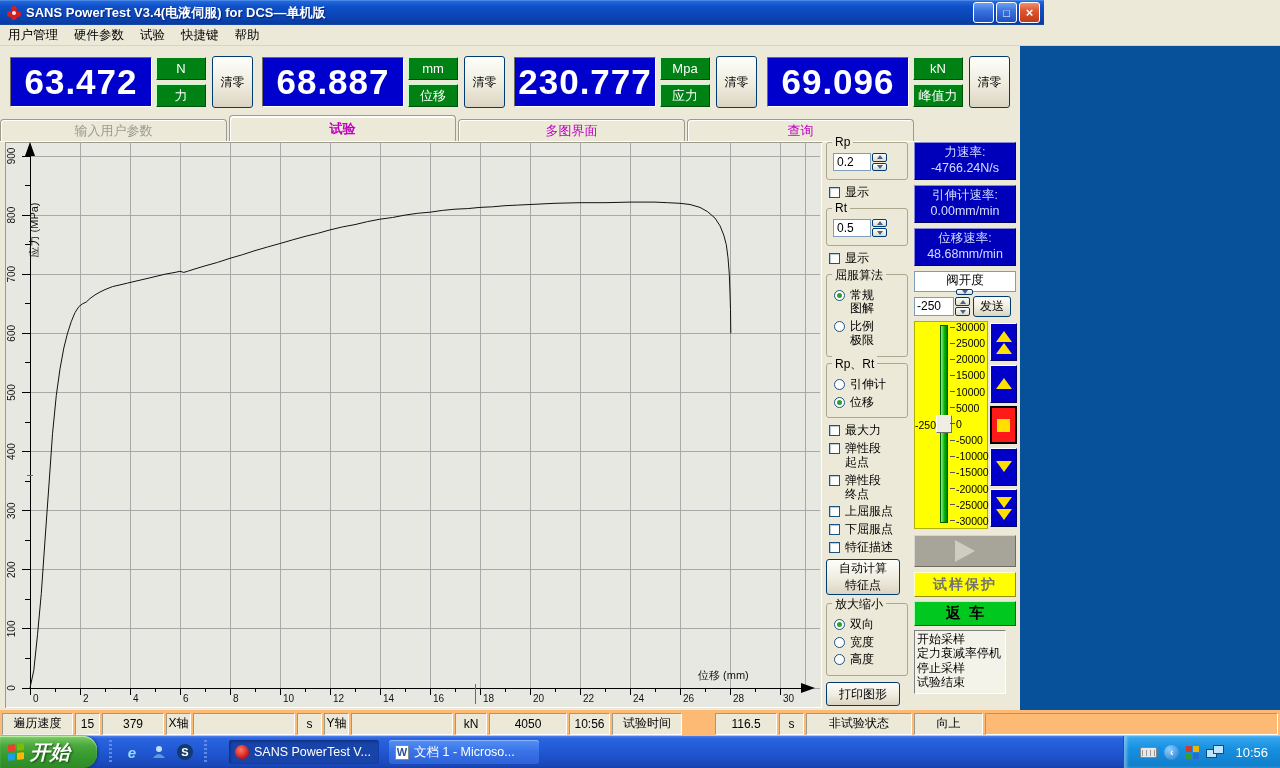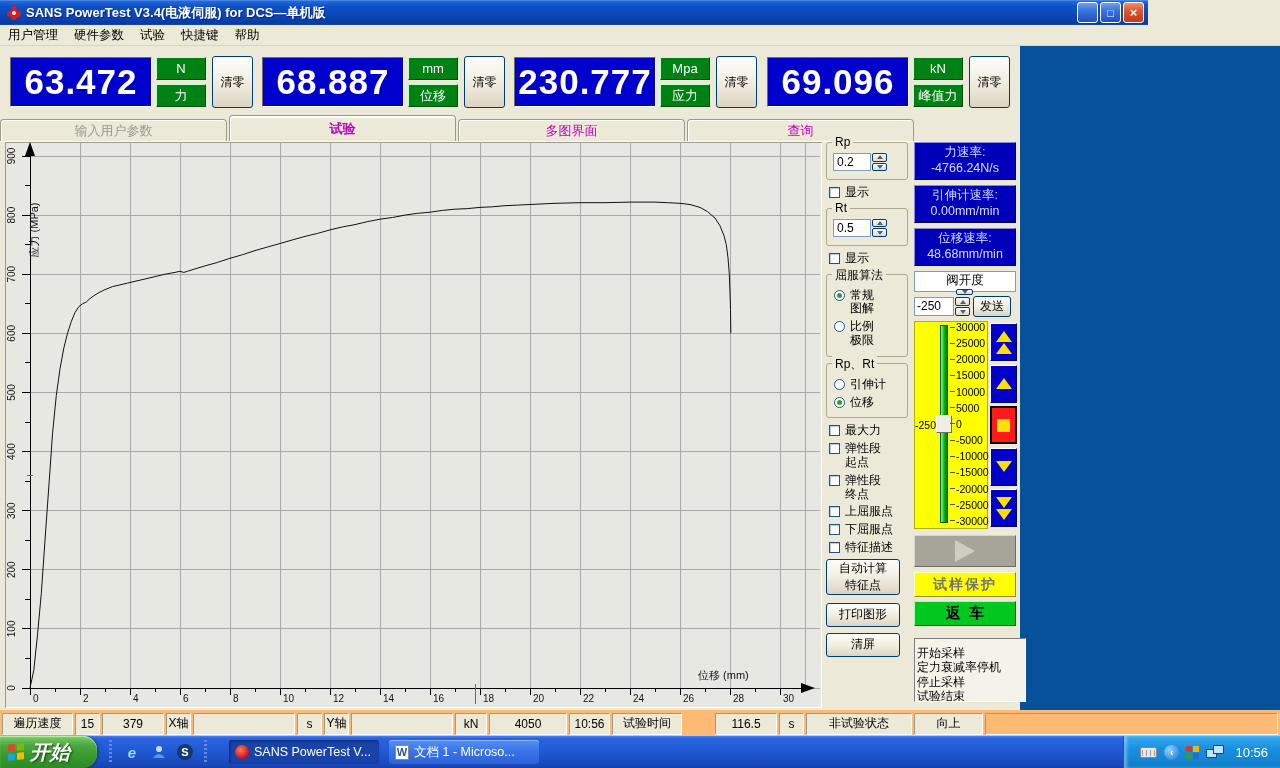--- a/index.html
+++ b/index.html
@@ -1,20 +1,20 @@
 <!DOCTYPE html>
 <html><head>
 <meta charset="utf-8">
 <style>
   html,body{margin:0;padding:0;background:#000;}
   *{box-sizing:border-box;font-family:"Liberation Sans","DejaVu Sans",sans-serif;}
   .screen{position:relative;width:1280px;height:768px;overflow:hidden;background:#ECE9D8;}
 
   
-  .titlebar{position:absolute;left:0;top:0;width:1148px;height:25px;
+  .titlebar{position:absolute;left:0;top:0;width:1044px;height:25px;
     background:linear-gradient(180deg,#5A96E8 0%,#2268DC 6%,#0E50C8 25%,#0A44B4 70%,#0A3A9C 96%,#1C54B4 100%);
     display:flex;align-items:center;padding:0 4px;color:#fff;}
   .titlebar .app-icon{width:16px;height:16px;margin:0 4px 0 2px;flex:none;}
   .titlebar .title-text{font-weight:bold;font-size:13px;text-shadow:1px 1px 1px #00247C;white-space:nowrap;}
   .win-btns{margin-left:auto;display:flex;gap:2px;}
   .win-btn{width:21px;height:21px;border:1px solid #fff;border-radius:3px;color:#fff;font-size:11px;
     display:flex;align-items:center;justify-content:center;
     background:linear-gradient(180deg,#6EA0F0 0%,#3A74E0 40%,#1E50C0 100%);}
   .win-btn.close{background:linear-gradient(180deg,#F09070 0%,#E0572E 40%,#C03A1A 100%);font-size:13px;font-weight:bold;}
   .win-btn.min span{margin-top:8px;font-weight:bold;}
@@ -103,22 +103,22 @@
   .stop-btn{width:27px;height:38px;background:#FF1A1A;border:2px solid #000;display:flex;align-items:center;justify-content:center;}
   .stop-btn .sq{width:13px;height:13px;background:#FFE000;}
 
   .play-btn{width:102px;height:32px;margin-top:6px;background:#A7A59A;border:1px solid;border-color:#D8D6CC #6E6C62 #6E6C62 #D8D6CC;
     display:flex;align-items:center;justify-content:center;}
   .play-tri{width:0;height:0;border-top:11px solid transparent;border-bottom:11px solid transparent;border-left:20px solid #CFCdC2;}
   .protect-btn{width:102px;height:25px;margin-top:5px;background:#FFFF00;border:1px solid;border-color:#FFFFC0 #909000 #909000 #FFFFC0;
     color:#737373;font-weight:bold;font-size:14px;display:flex;align-items:center;justify-content:center;letter-spacing:2px;}
   .return-btn{width:102px;height:25px;margin-top:4px;background:#00C81E;border:1px solid;border-color:#A0FFB0 #006A10 #006A10 #A0FFB0;
     color:#000;font-weight:bold;font-size:15px;display:flex;align-items:center;justify-content:center;white-space:pre;}
-  .log-box{width:112px;height:64px;margin-top:12px;background:#F4F3EA;border:1px solid;border-color:#808080 #fff #fff #808080;
-    font-size:12px;color:#000;padding:7px 2px;line-height:1.2;overflow:hidden;}
+  .log-box{width:92px;height:64px;margin-top:4px;background:#F4F3EA;border:1px solid;border-color:#808080 #fff #fff #808080;
+    font-size:12px;color:#000;padding:1px 2px;line-height:1.2;overflow:hidden;}
 
   
   .statusbar{position:absolute;left:0;top:710px;width:1280px;height:26px;background:#fdba74;display:flex;align-items:center;padding-top:1px;}
   .status-cell{height:22px;margin-left:2px;background:#ECE9D8;border:1px solid;border-color:#9C9A8C #fff #fff #9C9A8C;
     font-size:12px;color:#000;display:flex;align-items:center;justify-content:center;white-space:nowrap;overflow:hidden;}
   .status-fill{flex:1;height:22px;margin:0 2px;border:1px solid;border-color:#9C9A8C #fff #fff #9C9A8C;}
 
   
   .taskbar{position:absolute;left:0;top:736px;width:1280px;height:32px;
     background:linear-gradient(180deg,#4E80EC 0%,#2A64DF 8%,#2057D2 50%,#1A47B8 92%,#1640A8 100%);
@@ -441,20 +441,35 @@
           </div>
         <div class="check-row">
             <span class="cb"></span>
             <span class="pre">特征描述</span>
           </div>
       </div>
 
       <div class="xp-btn pre" style="width:74px;height:36px;margin:4px 0 8px 0;">自动计算
 特征点</div>
 
+      <div class="groupbox">
+        <span class="legend">放大缩小</span>
+        <div class="radio-row">
+            <span class="radio sel"></span>
+          <span>双向</span>
+          </div>
+        <div class="radio-row">
+            <span class="radio"></span>
+          <span>宽度</span>
+          </div>
+        <div class="radio-row">
+            <span class="radio"></span>
+          <span>高度</span>
+          </div>
+      </div>
 
       <div class="xp-btn" style="width:74px;height:24px;margin-bottom:6px;">打印图形</div>
       <div class="xp-btn" style="width:74px;height:24px;">清屏</div>
     </div>
 
     <div class="speed-col">
       <div class="speed-box">
         <span>力速率:</span>
           <span>-4766.24N/s</span>
       </div>

